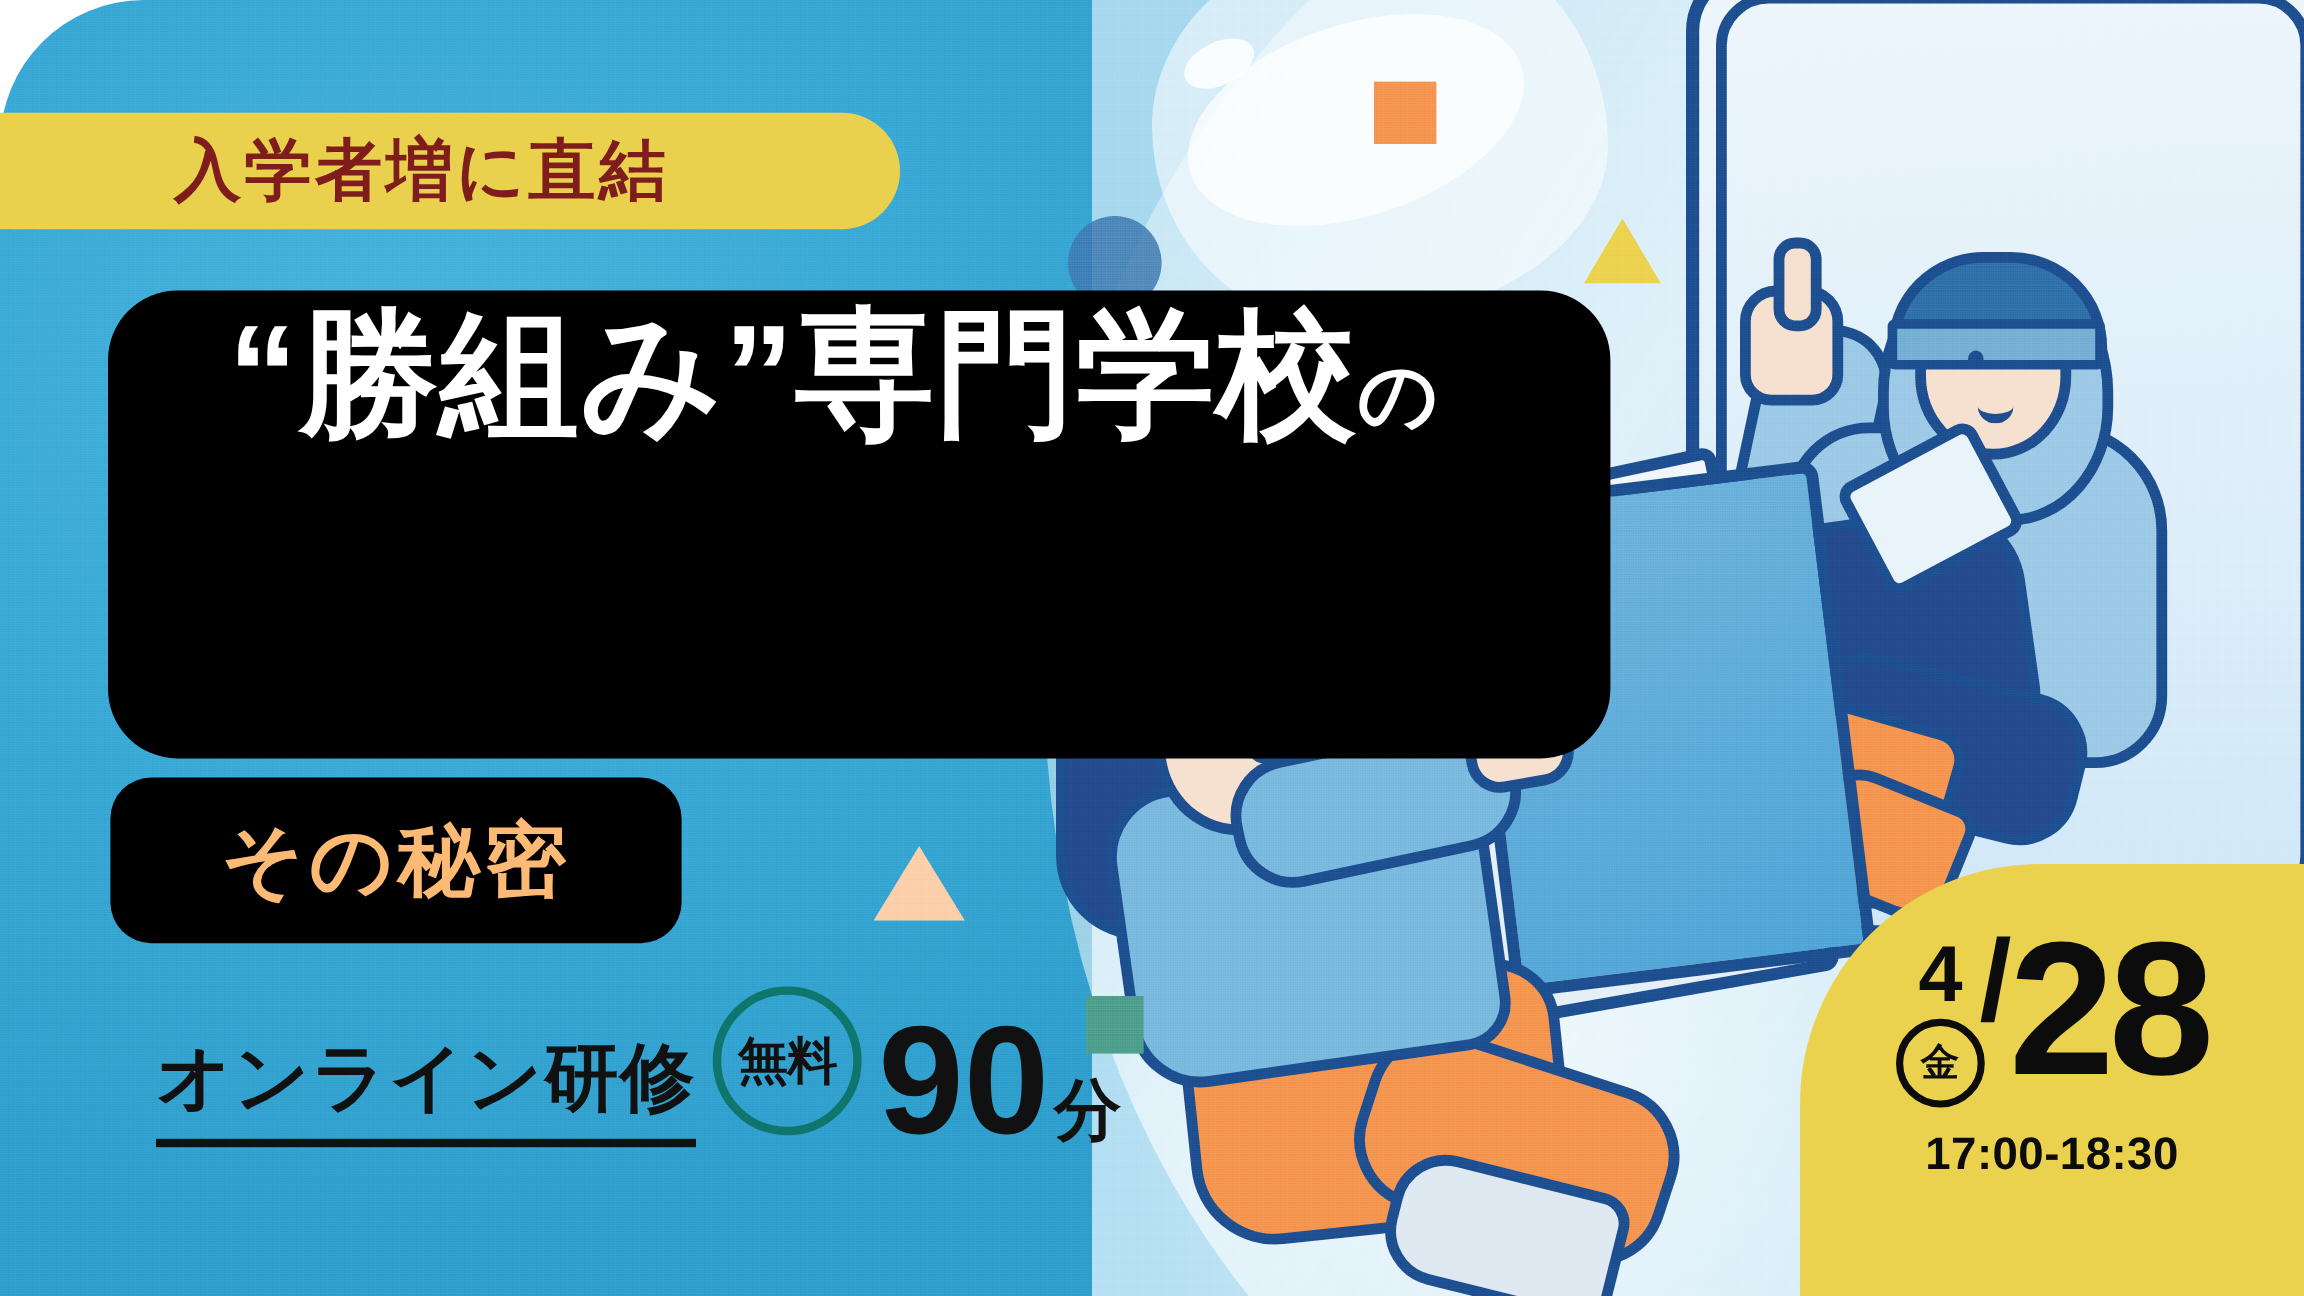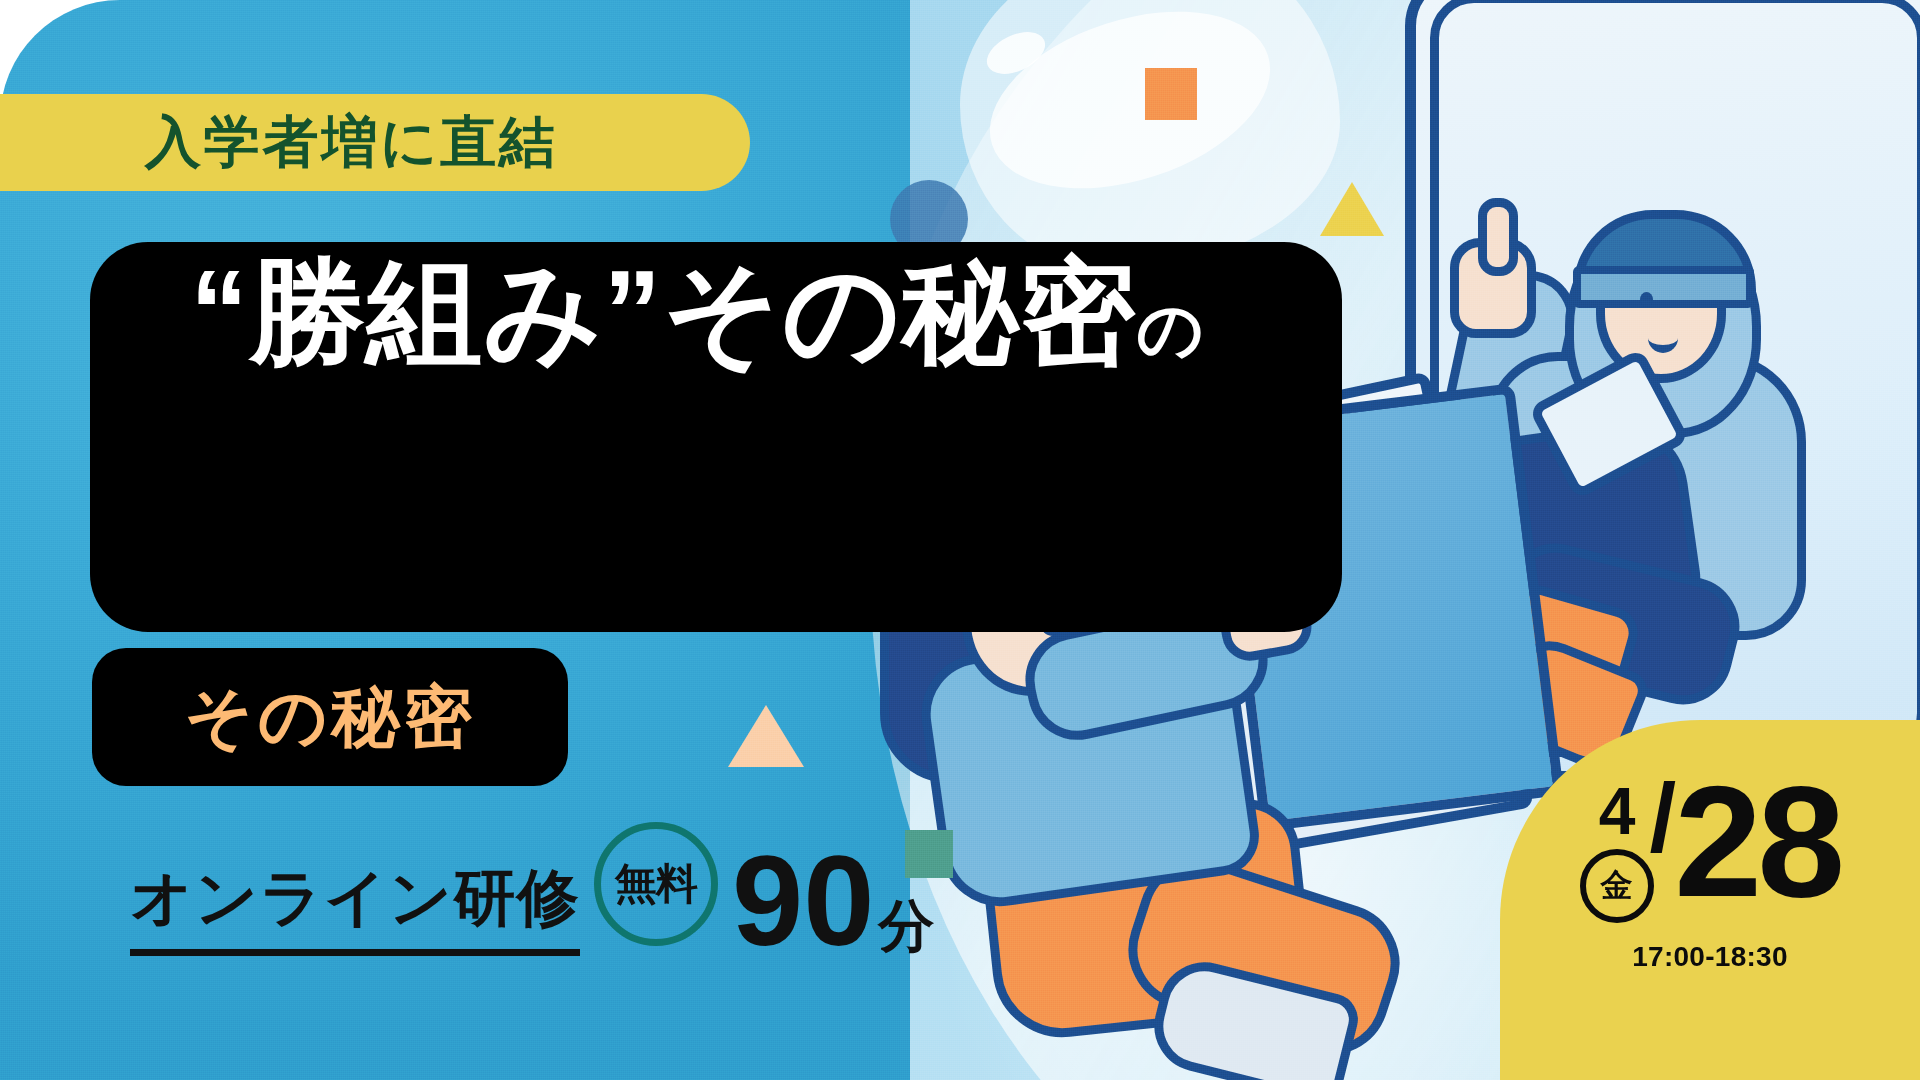--- a/index.html
+++ b/index.html
@@ -160,21 +160,21 @@
   
   .ribbon{
     position:absolute;left:0;top:94px;
     width:750px;height:97px;
     background:#e9d14d;
     border-radius:0 50px 50px 0;
     display:flex;align-items:center;
   }
   .ribbon-text{
     margin-left:145px;
-    font-size:56px;font-weight:700;color:#14532d;
+    font-size:56px;font-weight:700;color:#7f1d1d;
     letter-spacing:.05em;
     white-space:nowrap;
   }
 
   
   .title-box{
     position:absolute;left:90px;top:242px;
     width:1252px;height:390px;
     background:#000;border-radius:58px;
     padding:0;
@@ -244,21 +244,21 @@
   }
   .date-month{font-size:66px;font-weight:700;line-height:.95;letter-spacing:-.02em;}
   .date-day-circle{
     width:62px;height:62px;border:6px solid #0c0c0c;border-radius:50%;
     display:flex;align-items:center;justify-content:center;margin-top:6px;
   }
   .date-day-circle span{font-size:32px;font-weight:700;}
   .date-slash{font-size:96px;font-weight:700;line-height:1;margin:0 -6px 0 -8px;transform:translateY(-4px);}
   .date-num{font-size:158px;font-weight:800;line-height:.86;letter-spacing:-.03em;}
   .date-time{
-    margin-top:18px;font-size:28px;font-weight:700;color:#0c0c0c;letter-spacing:.01em;
+    margin-top:18px;font-size:38px;font-weight:700;color:#0c0c0c;letter-spacing:.01em;
   }
 </style>
 </head>
 <body>
 
 <div id="banner">
 
   <div class="bg-panel">
     <div class="bg-right"></div>
     <div class="swoosh"></div>
@@ -315,21 +315,21 @@
     <div class="tri-peach"></div>
     <div class="sq-green"></div>
   </div>
 
   <div class="ribbon">
     <div class="ribbon-text">入学者増に直結</div>
   </div>
 
   <div class="title-box">
     <div class="title-l1">
-      <span>“勝組み”その秘密</span><span class="small-no">の</span>
+      <span>“勝組み”専門学校</span><span class="small-no">の</span>
     </div>
   </div>
 
   <div class="secret-box">
     <div class="secret-text">その秘密</div>
   </div>
 
   <div class="info-row">
     <div class="info-online">オンライン研修</div>
     <div class="free-badge">

